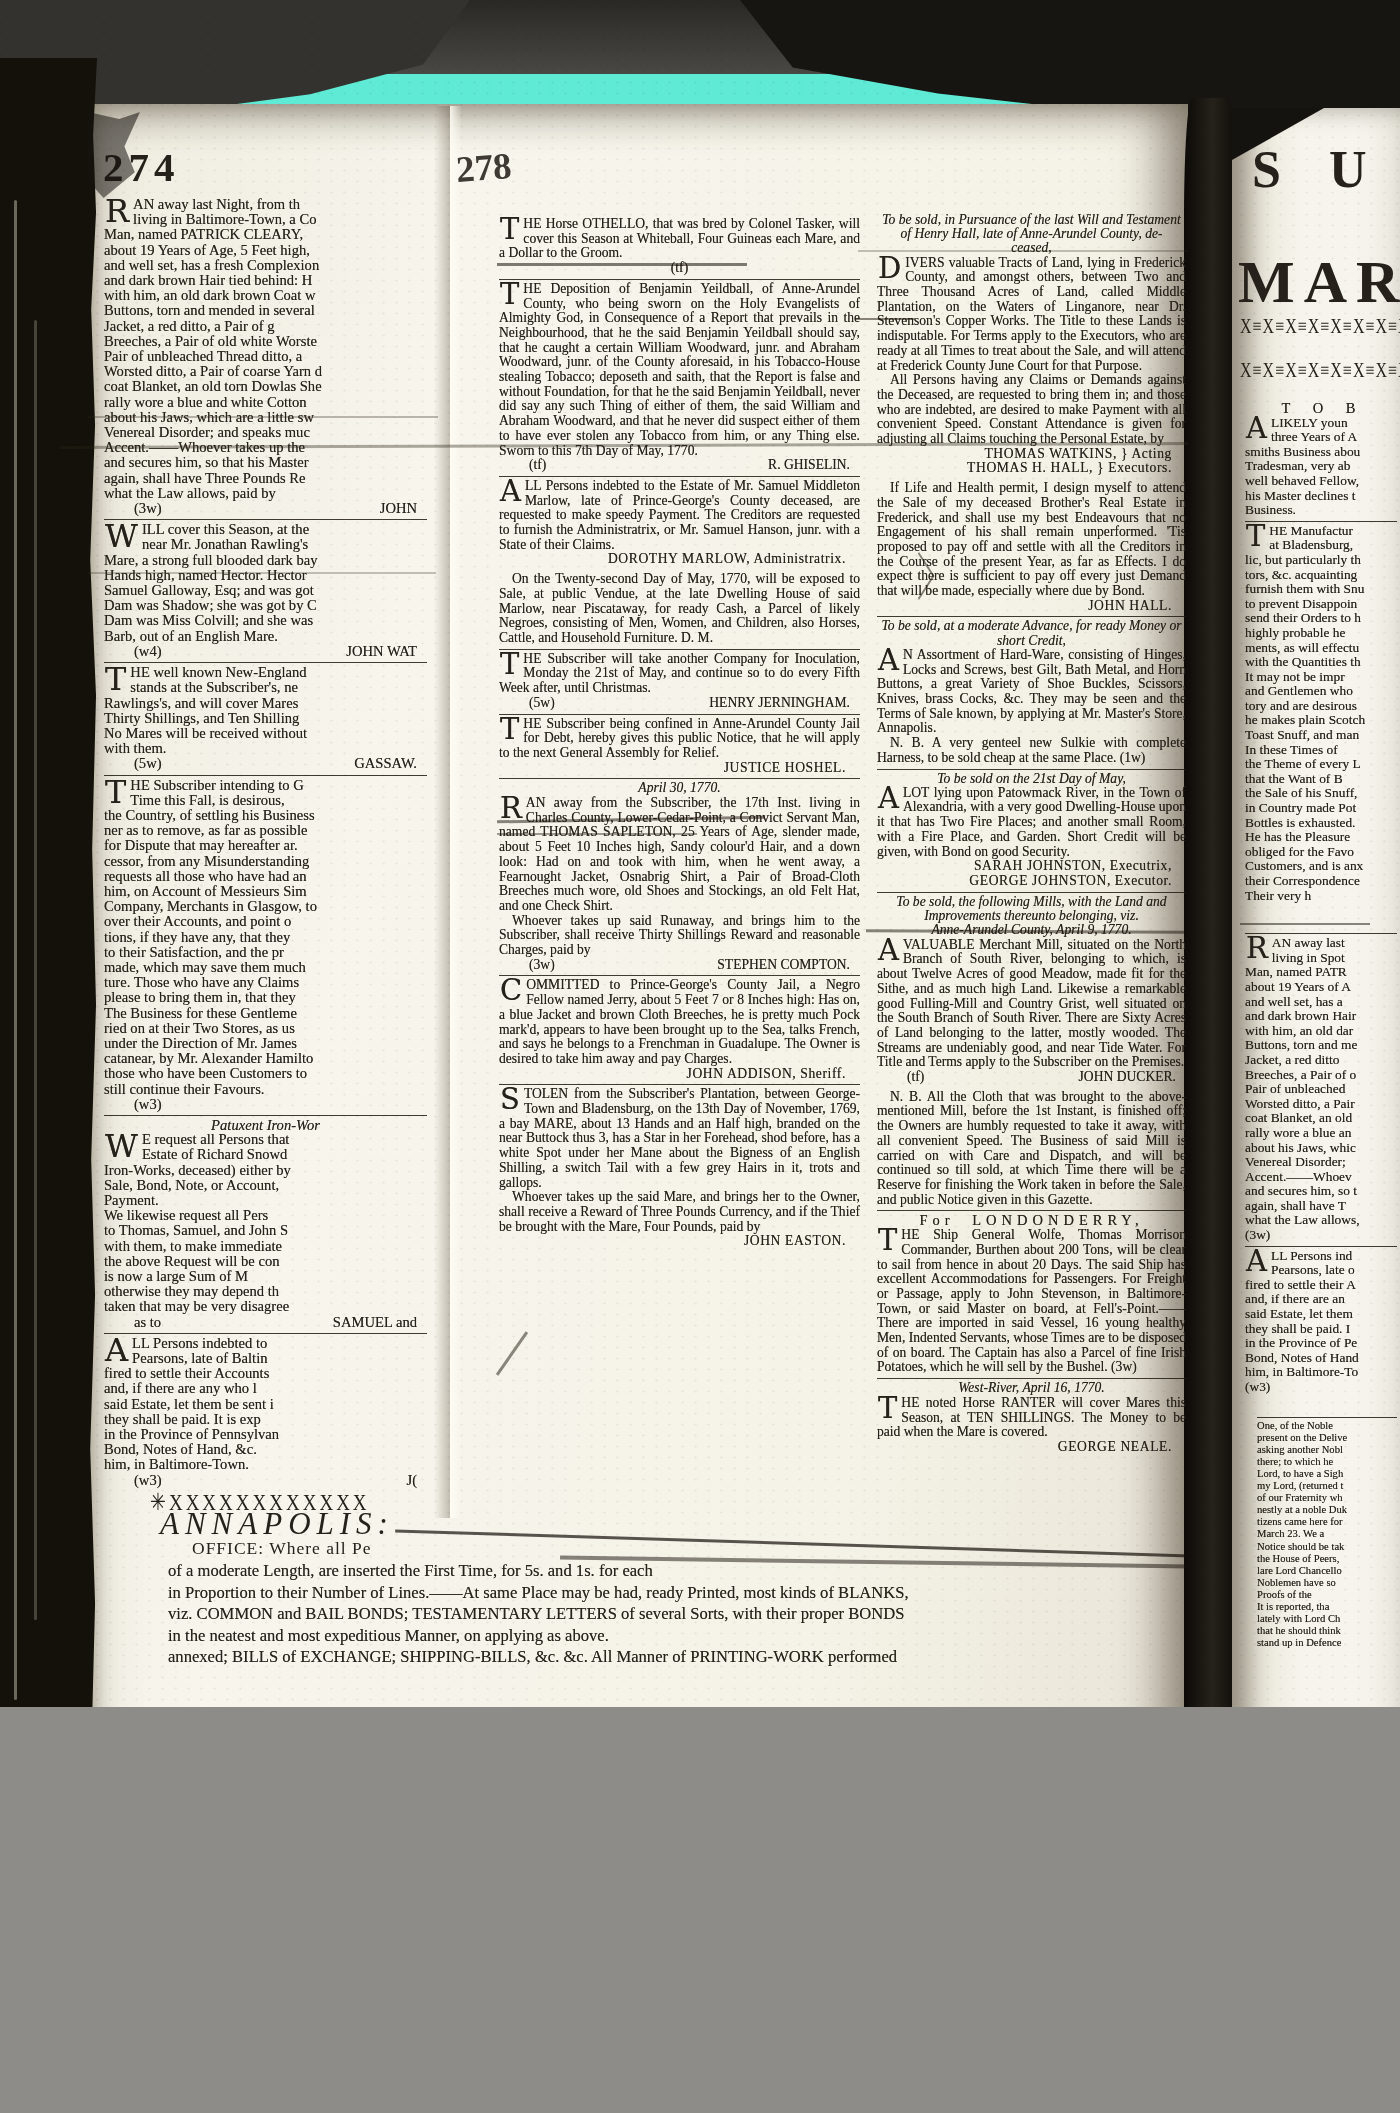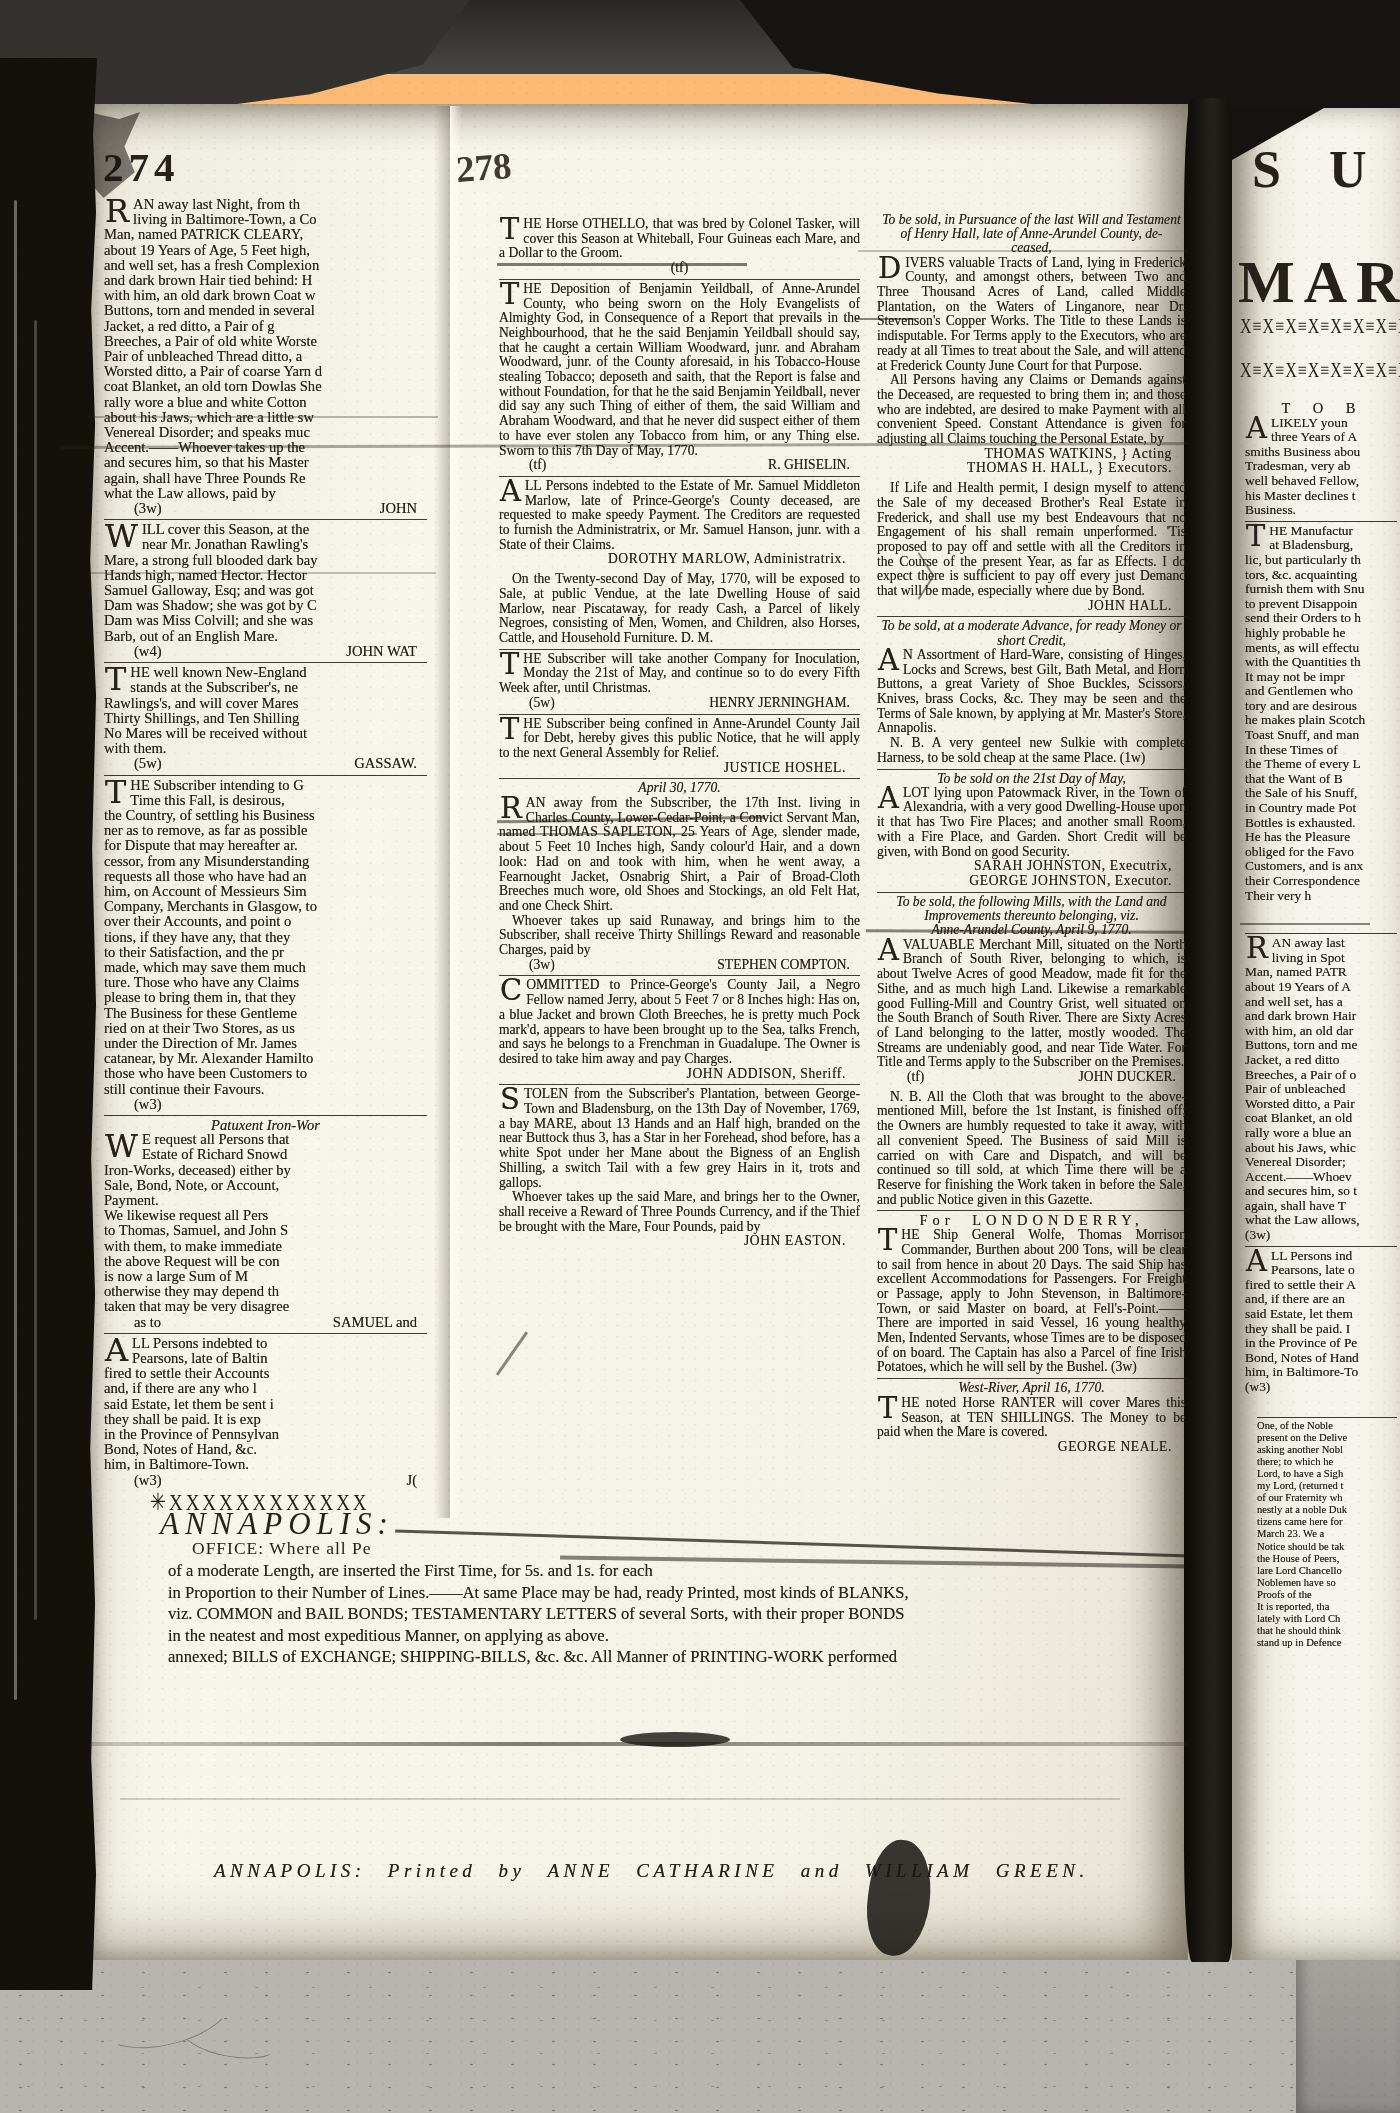--- a/index.html
+++ b/index.html
@@ -1,17 +1,17 @@
 <!DOCTYPE html>
 <html><head>
 <meta charset="utf-8">
 <style>
   html,body{margin:0;padding:0;background:#8e8c88;}
-  .scan{position:relative;width:1400px;height:2113px;overflow:hidden;
-        background:#fdba74;font-family:"Liberation Serif","DejaVu Serif",serif;color:#26211a;}
+  .scan{position:relative;width:1400px;height:1707px;overflow:hidden;
+        background:#5eead4;font-family:"Liberation Serif","DejaVu Serif",serif;color:#26211a;}
   
   .topband{position:absolute;left:0;top:0;width:1400px;height:74px;background:linear-gradient(#292825,#4a4845);}
   .topblob-l{position:absolute;left:0;top:0;width:470px;height:124px;background:#34322e;
              clip-path:polygon(0 0,100% 0,90% 52%,66% 76%,38% 90%,0 100%);}
   .topblob-r{position:absolute;left:740px;top:0;width:660px;height:130px;background:#171512;
              clip-path:polygon(0 0,100% 0,100% 100%,62% 90%,30% 72%,8% 52%);}
   .spine{position:absolute;left:0;top:58px;width:97px;height:1932px;background:#131109;
          clip-path:polygon(0 0,100% 0,96% 4%,99% 8%,94% 13%,98% 19%,93% 26%,99% 33%,95% 41%,99% 49%,94% 57%,98% 64%,93% 72%,98% 80%,94% 88%,99% 94%,95% 100%,0 100%);}
   .sliver{position:absolute;width:3px;background:rgba(214,209,194,.45);border-radius:2px;}
   .botband{position:absolute;left:0;top:1950px;width:1400px;height:163px;background:#b7b5af;}

